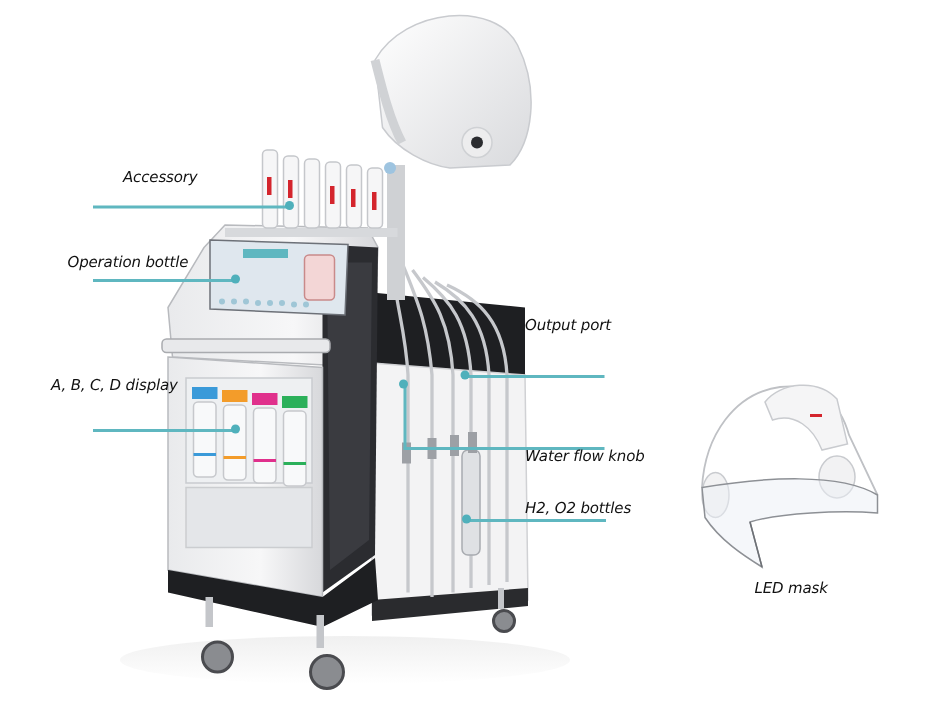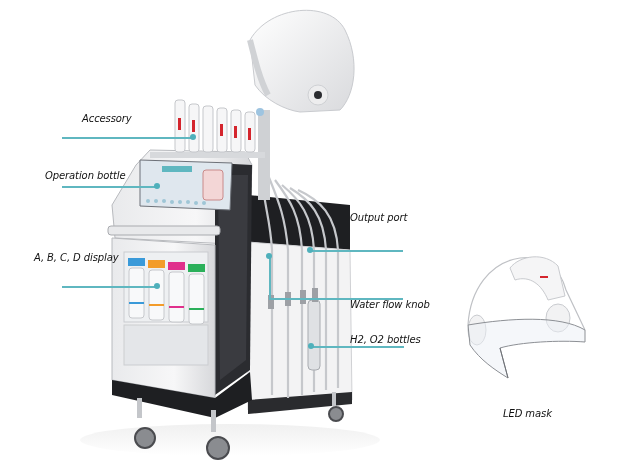--- a/index.html
+++ b/index.html
@@ -171,13 +171,13 @@
 
 <div class="leader" style="left:312px; top:346px; width:92px; height:1.5px;"></div>
 <div class="dot" style="left:308px; top:343px;"></div>
 
 <div class="label" style="left:82px; top:113px;">Accessory</div>
 <div class="label" style="left:45px; top:170px;">Operation bottle</div>
 <div class="label" style="left:34px; top:252px;">A, B, C, D display</div>
 <div class="label" style="left:350px; top:212px;">Output port</div>
 <div class="label" style="left:350px; top:279px;margin-top:20px;">Water flow knob</div>
 <div class="label" style="left:350px; top:334px;">H2, O2 bottles</div>
-<div class="label" style="left:503px; top:408px;text-align:right;">LED mask</div>
+<div class="label" style="left:503px; top:387px;text-align:right;">LED mask</div>
 
 </body></html>

